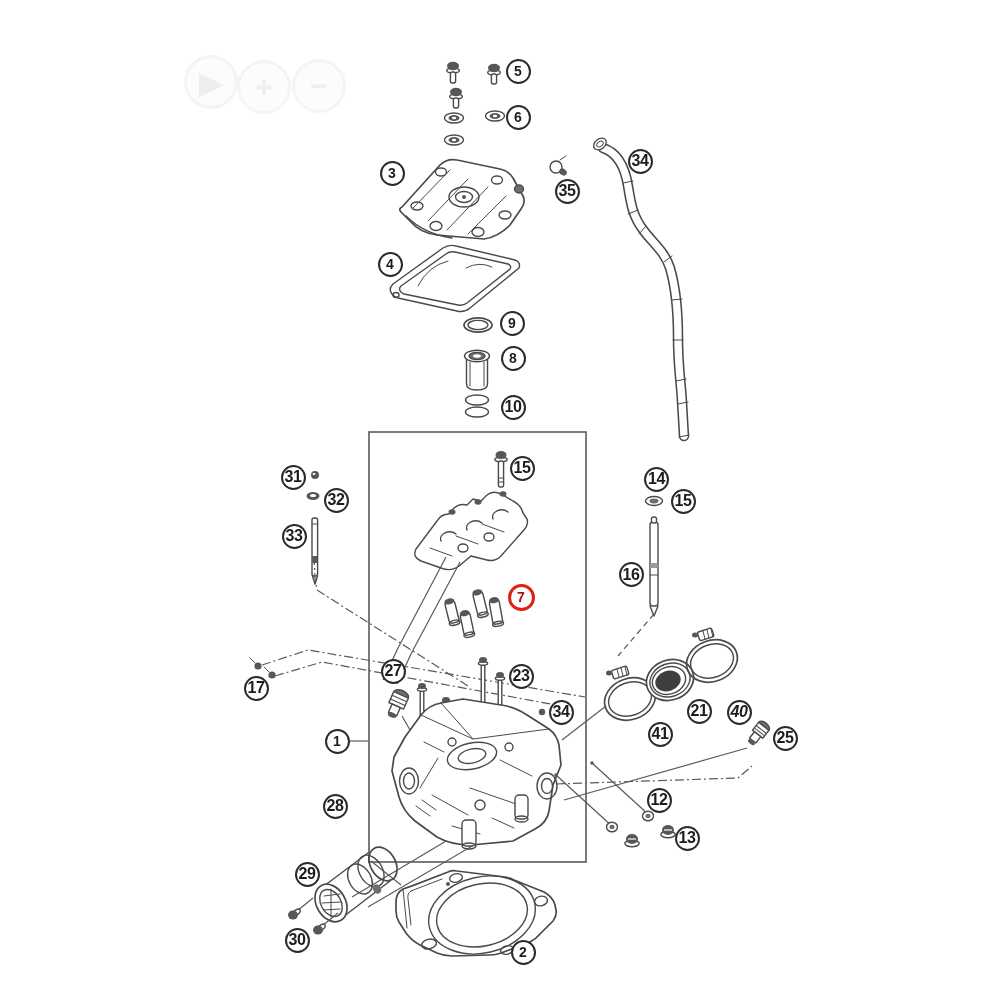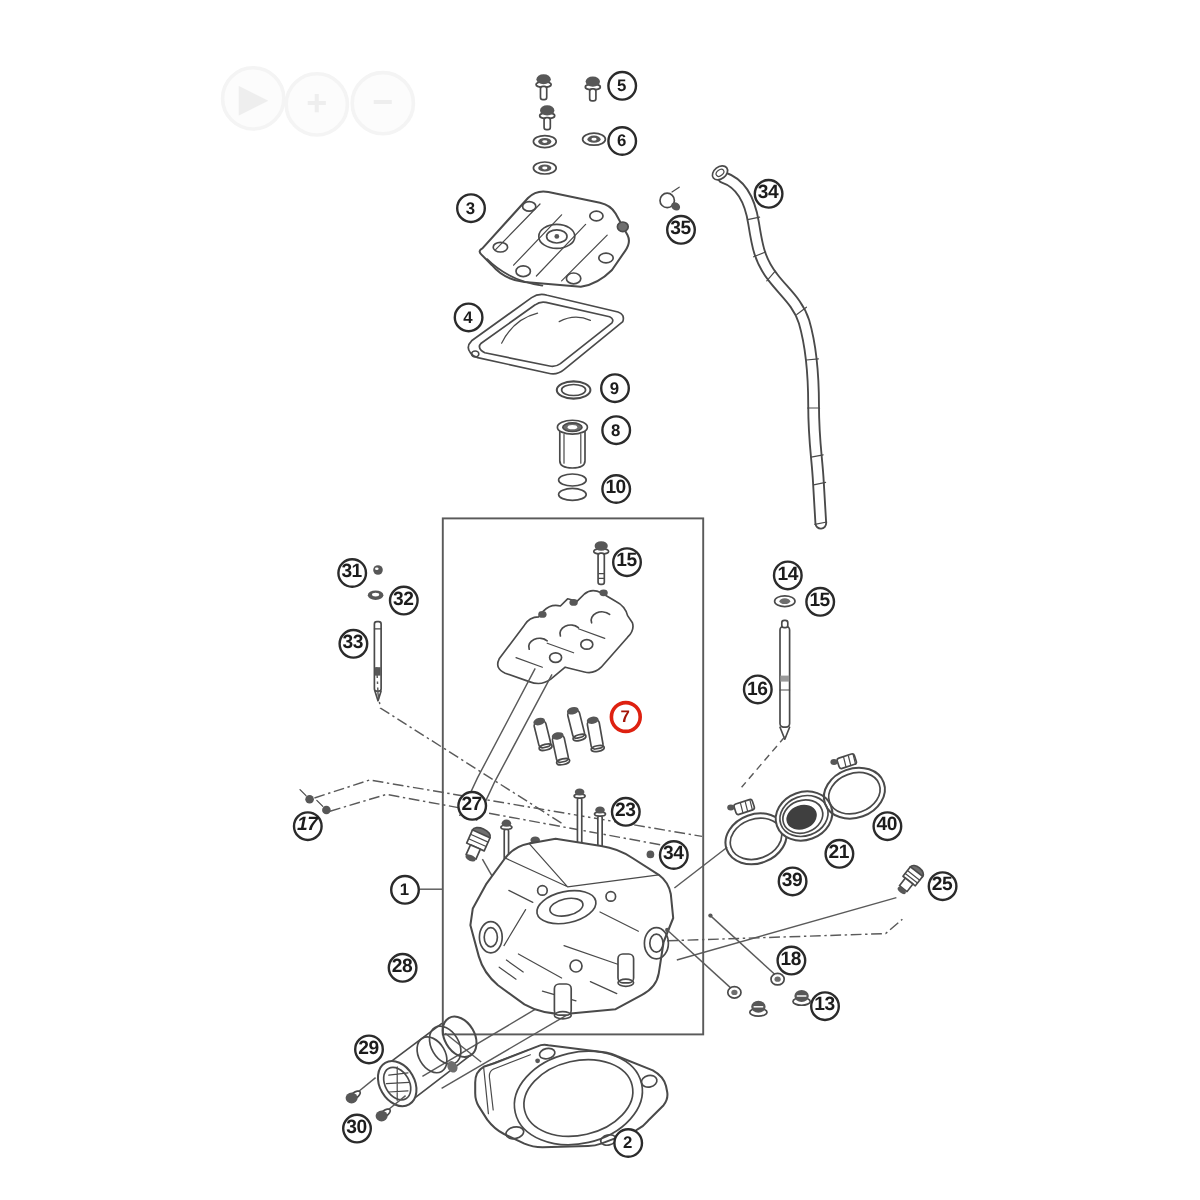--- a/index.html
+++ b/index.html
@@ -370,35 +370,35 @@
       <div class="callout" style="left: 523px; top: 952px;">2</div>
       <div class="callout" style="left: 392px; top: 173px;">3</div>
       <div class="callout" style="left: 390px; top: 264px;">4</div>
       <div class="callout" style="left: 518px; top: 71px;">5</div>
       <div class="callout" style="left: 518px; top: 117px;">6</div>
       <div class="callout hl" style="left: 521px; top: 597px;">7</div>
       <div class="callout" style="left: 513px; top: 358px;">8</div>
       <div class="callout" style="left: 512px; top: 323px;">9</div>
       <div class="callout two" style="left: 513px; top: 407px;">10</div>
       <div class="callout two" style="left: 522px; top: 468px;">15</div>
-      <div class="callout two" style="left: 659px; top: 800px;">18</div>
+      <div class="callout two" style="left: 659px; top: 800px;">12</div>
       <div class="callout two" style="left: 687px; top: 838px;">13</div>
       <div class="callout two" style="left: 628px; top: 479px; margin-left: 16px;">14</div>
       <div class="callout two" style="left: 683px; top: 501px;">15</div>
       <div class="callout two" style="left: 631px; top: 546px; margin-top: 16px;">16</div>
-      <div class="callout two" style="left: 256px; top: 688px; font-style: italic;">17</div>
+      <div class="callout two" style="left: 256px; top: 688px;">17</div>
       <div class="callout two" style="left: 699px; top: 711px;">21</div>
-      <div class="callout two" style="left: 660px; top: 734px;">39</div>
+      <div class="callout two" style="left: 660px; top: 734px;">41</div>
       <div class="callout two" style="left: 521px; top: 676px;">23</div>
       <div class="callout two" style="left: 785px; top: 738px;">25</div>
       <div class="callout two" style="left: 561px; top: 712px;">34</div>
       <div class="callout two" style="left: 393px; top: 671px;">27</div>
       <div class="callout two" style="left: 335px; top: 806px;">28</div>
       <div class="callout two" style="left: 307px; top: 874px;">29</div>
       <div class="callout two" style="left: 297px; top: 940px;">30</div>
       <div class="callout two" style="left: 293px; top: 477px;">31</div>
       <div class="callout two" style="left: 336px; top: 500px;">32</div>
       <div class="callout two" style="left: 294px; top: 536px;">33</div>
       <div class="callout two" style="left: 640px; top: 161px;">34</div>
       <div class="callout two" style="left: 567px; top: 191px;">35</div>
-      <div class="callout two" style="left: 739px; top: 688px;">40</div>
+      <div class="callout two" style="left: 739px; top: 712px; font-style: italic;">40</div>
     </div>
 </div>
 
 </body></html>

